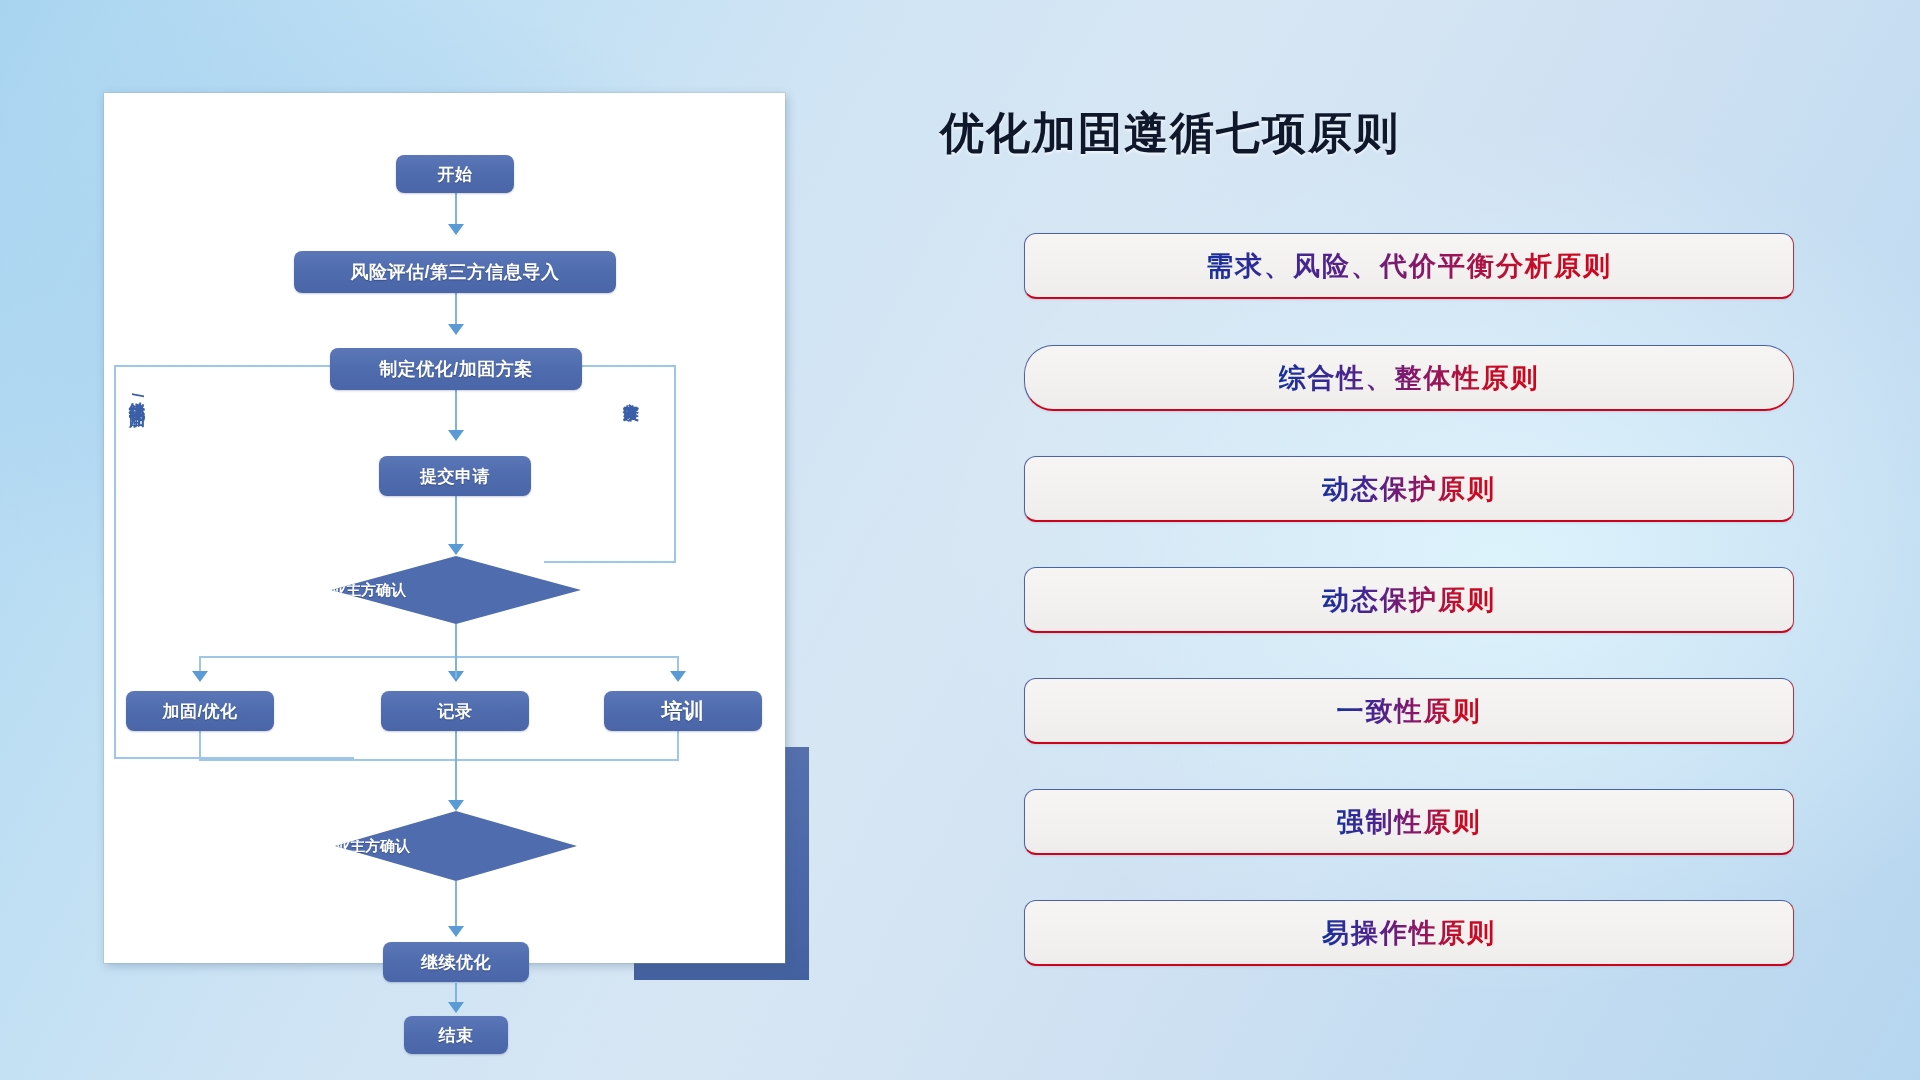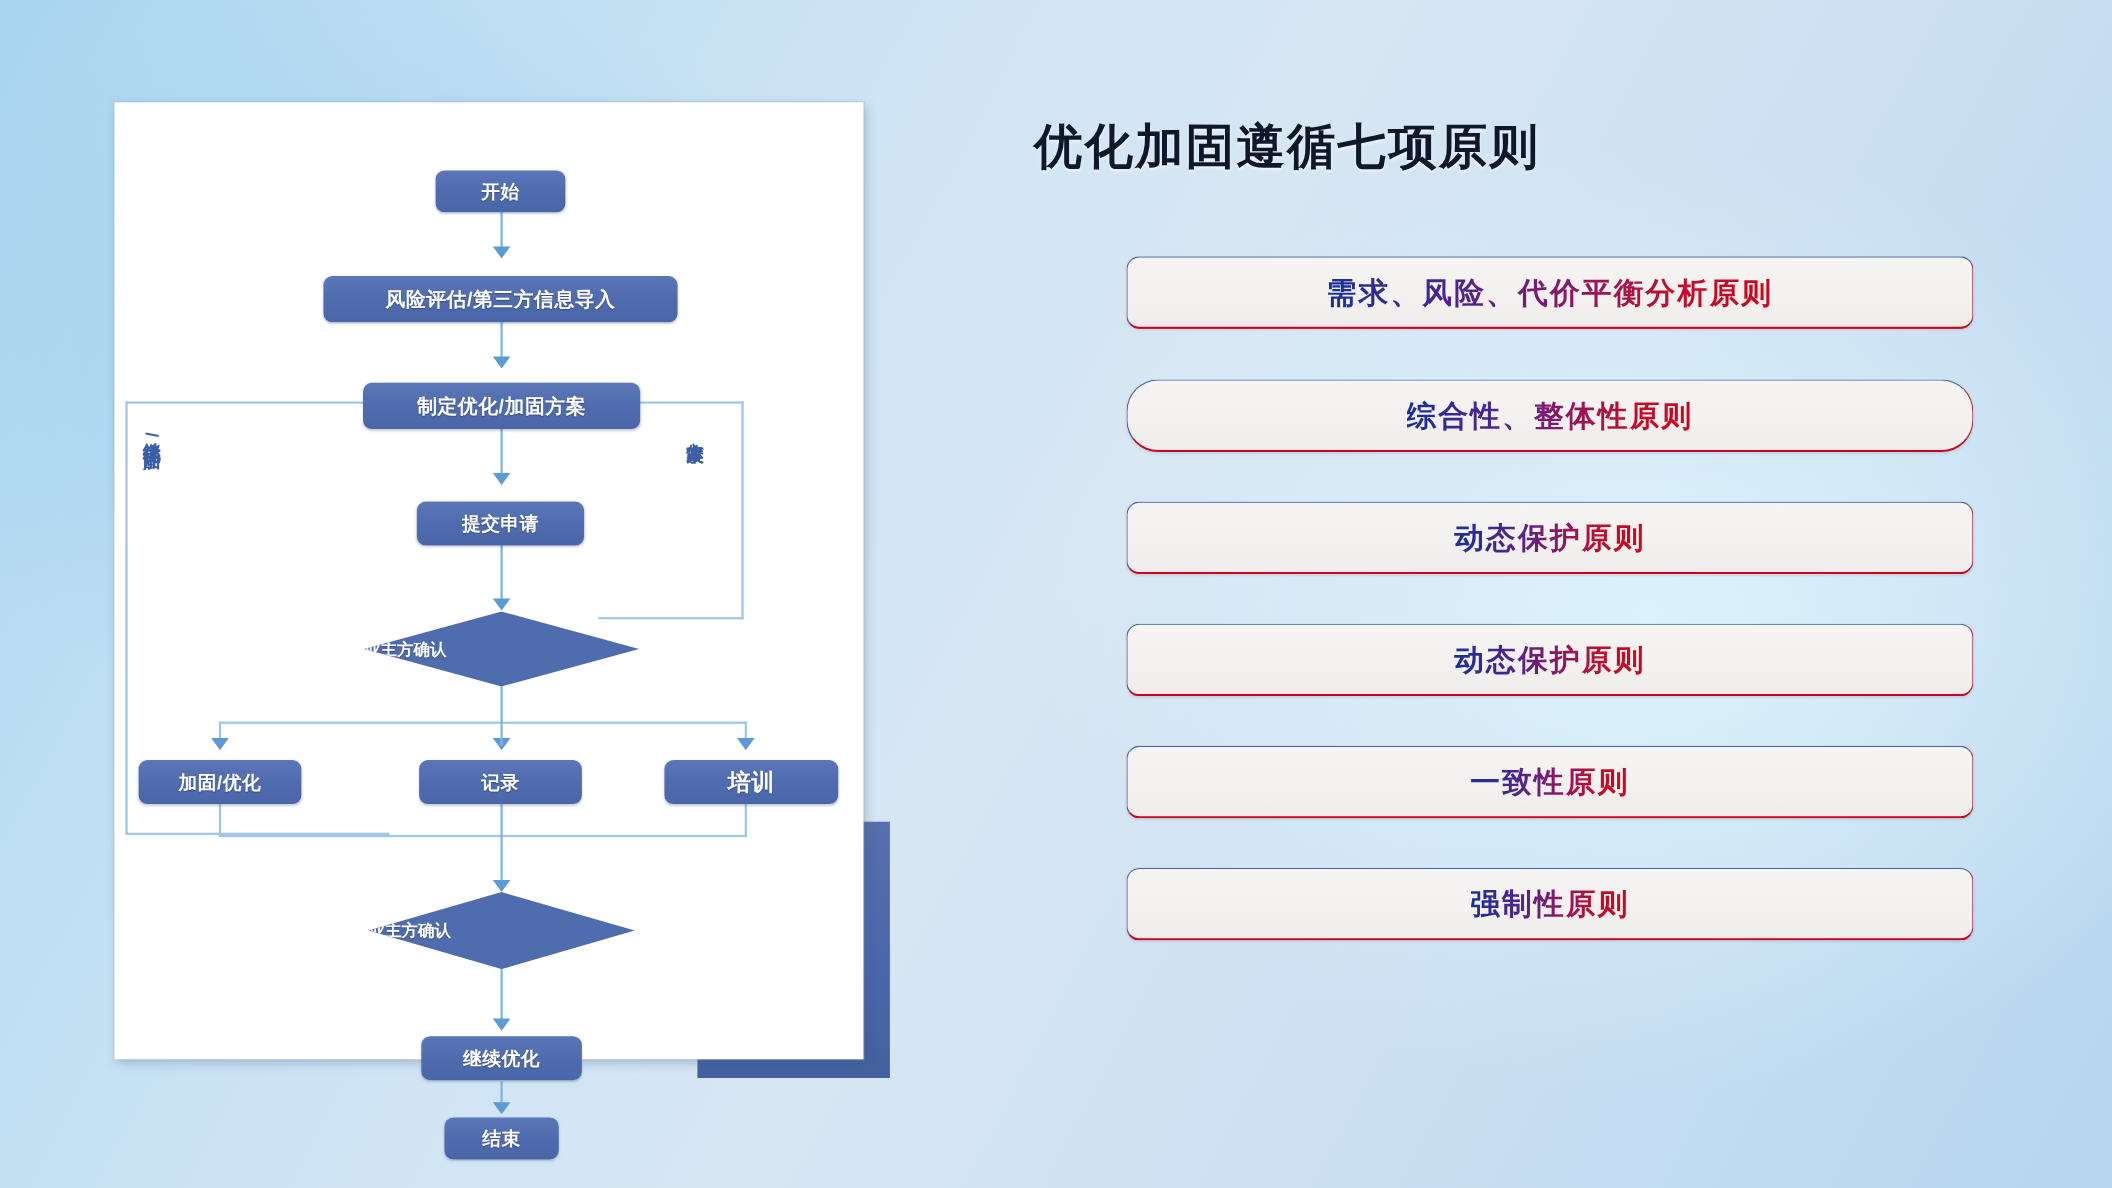--- a/index.html
+++ b/index.html
@@ -225,14 +225,17 @@
   </div>
   <div class="pill" style="top:567px;">
     <span>动态保护原则</span>
   </div>
   <div class="pill" style="top:678px;">
     <span>一致性原则</span>
   </div>
   <div class="pill" style="top:789px;">
     <span>强制性原则</span>
   </div>
+  <div class="pill" style="top:900px;">
+    <span>易操作性原则</span>
+  </div>
 
 </div>
 
 </body></html>

